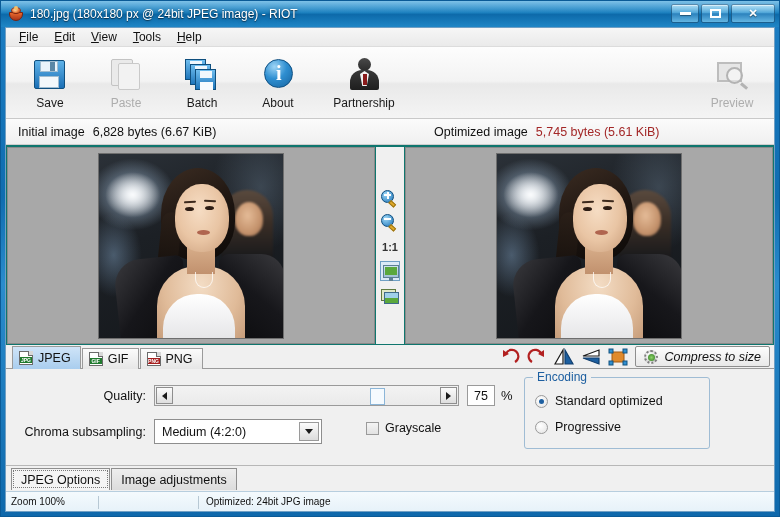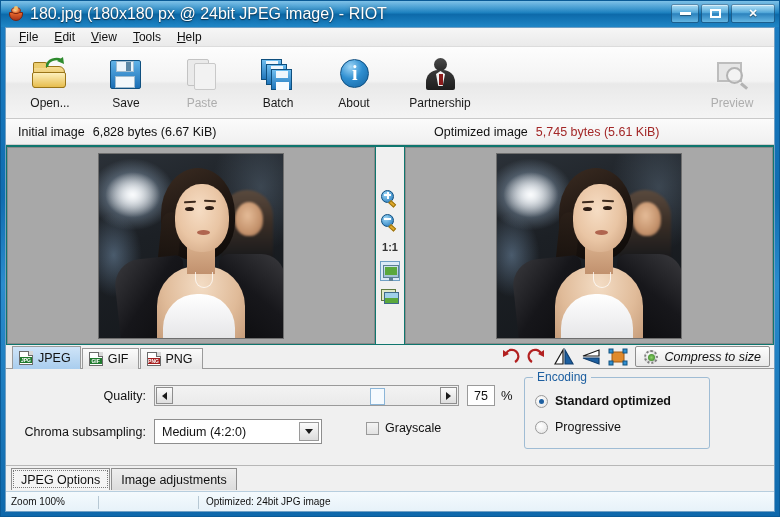--- a/index.html
+++ b/index.html
@@ -54,21 +54,21 @@
     background: radial-gradient(circle at 40% 35%, #ffd9a0 0%, #e26a2a 60%, #a33718 100%);
     border-radius: 50%;
     border:1px solid #7a2310;
   }
   .app-icon .dot{
     position:absolute; left:6px; top:0px; width:4px; height:4px;
     background:#f3b44a; border-radius:50%;
   }
   #title-text {
     color: #fff;
-    font-size: 16px;
+    font-size: 12px;
     text-shadow: 0 1px 1px rgba(0,0,0,.55), 0 0 5px rgba(0,0,0,.35);
     white-space: nowrap;
   }
   #win-controls {
     position: absolute; right: 4px; top: 3px;
     display: flex; gap: 2px;
   }
   .wbtn {
     width: 28px; height: 19px;
     border: 1px solid #1b5f8e;
@@ -505,21 +505,21 @@
     width: 186px; height: 72px;
     border: 1px solid #9fbcd4;
     border-radius: 3px;
   }
   #encoding .legend {
     position: absolute; left: 8px; top: -8px;
     background: #f0f0f0; padding: 0 4px;
     font-size: 12px; color: #1d5fa0;
   }
   .radio-row { position: absolute; left: 10px; display: flex; align-items: center; }
-  .radio-row.r1 { top: 16px; font-weight: bold; }
+  .radio-row.r1 { top: 16px; }
   .radio-row.r2 { top: 42px; }
   .radio {
     width: 13px; height: 13px; border-radius: 50%;
     border: 1px solid #9a9a9a;
     background: radial-gradient(circle at 40% 35%, #fff, #e2e2e2);
     margin-right: 7px; position: relative;
   }
   .radio.on::after {
     content:""; position:absolute; left:3px; top:3px; width:5px; height:5px;
     border-radius:50%; background:#1d5fa0;
@@ -600,32 +600,20 @@
     <div id="menubar">
       <div class="menu-item"><span class="u">F</span><span>ile</span></div>
       <div class="menu-item"><span class="u">E</span><span>dit</span></div>
       <div class="menu-item"><span class="u">V</span><span>iew</span></div>
       <div class="menu-item"><span class="u">T</span><span>ools</span></div>
       <div class="menu-item"><span class="u">H</span><span>elp</span></div>
     </div>
 
     <div id="toolbar">
 
-      <div class="tb-btn">
-        <span class="tb-ico ico-folder">
-          <span class="back"></span>
-            <span class="tab"></span>
-            <span class="front"></span>
-          <svg class="arrow" viewBox="0 0 20 14">
-            <path d="M2 11 C2 3, 12 2, 16 4" stroke="#2e8b2e" stroke-width="2.5" fill="none"></path>
-            <polygon points="18,1 19,8 12,5" fill="#2e8b2e"></polygon>
-          </svg>
-        </span>
-        <span class="lbl">Open...</span>
-      </div>
 
       <div class="tb-btn">
         <span class="tb-ico ico-save">
           <span class="body"></span>
             <span class="shutter"></span>
             <span class="sh2"></span>
             <span class="label"></span>
         </span>
         <span class="lbl">Save</span>
       </div>

